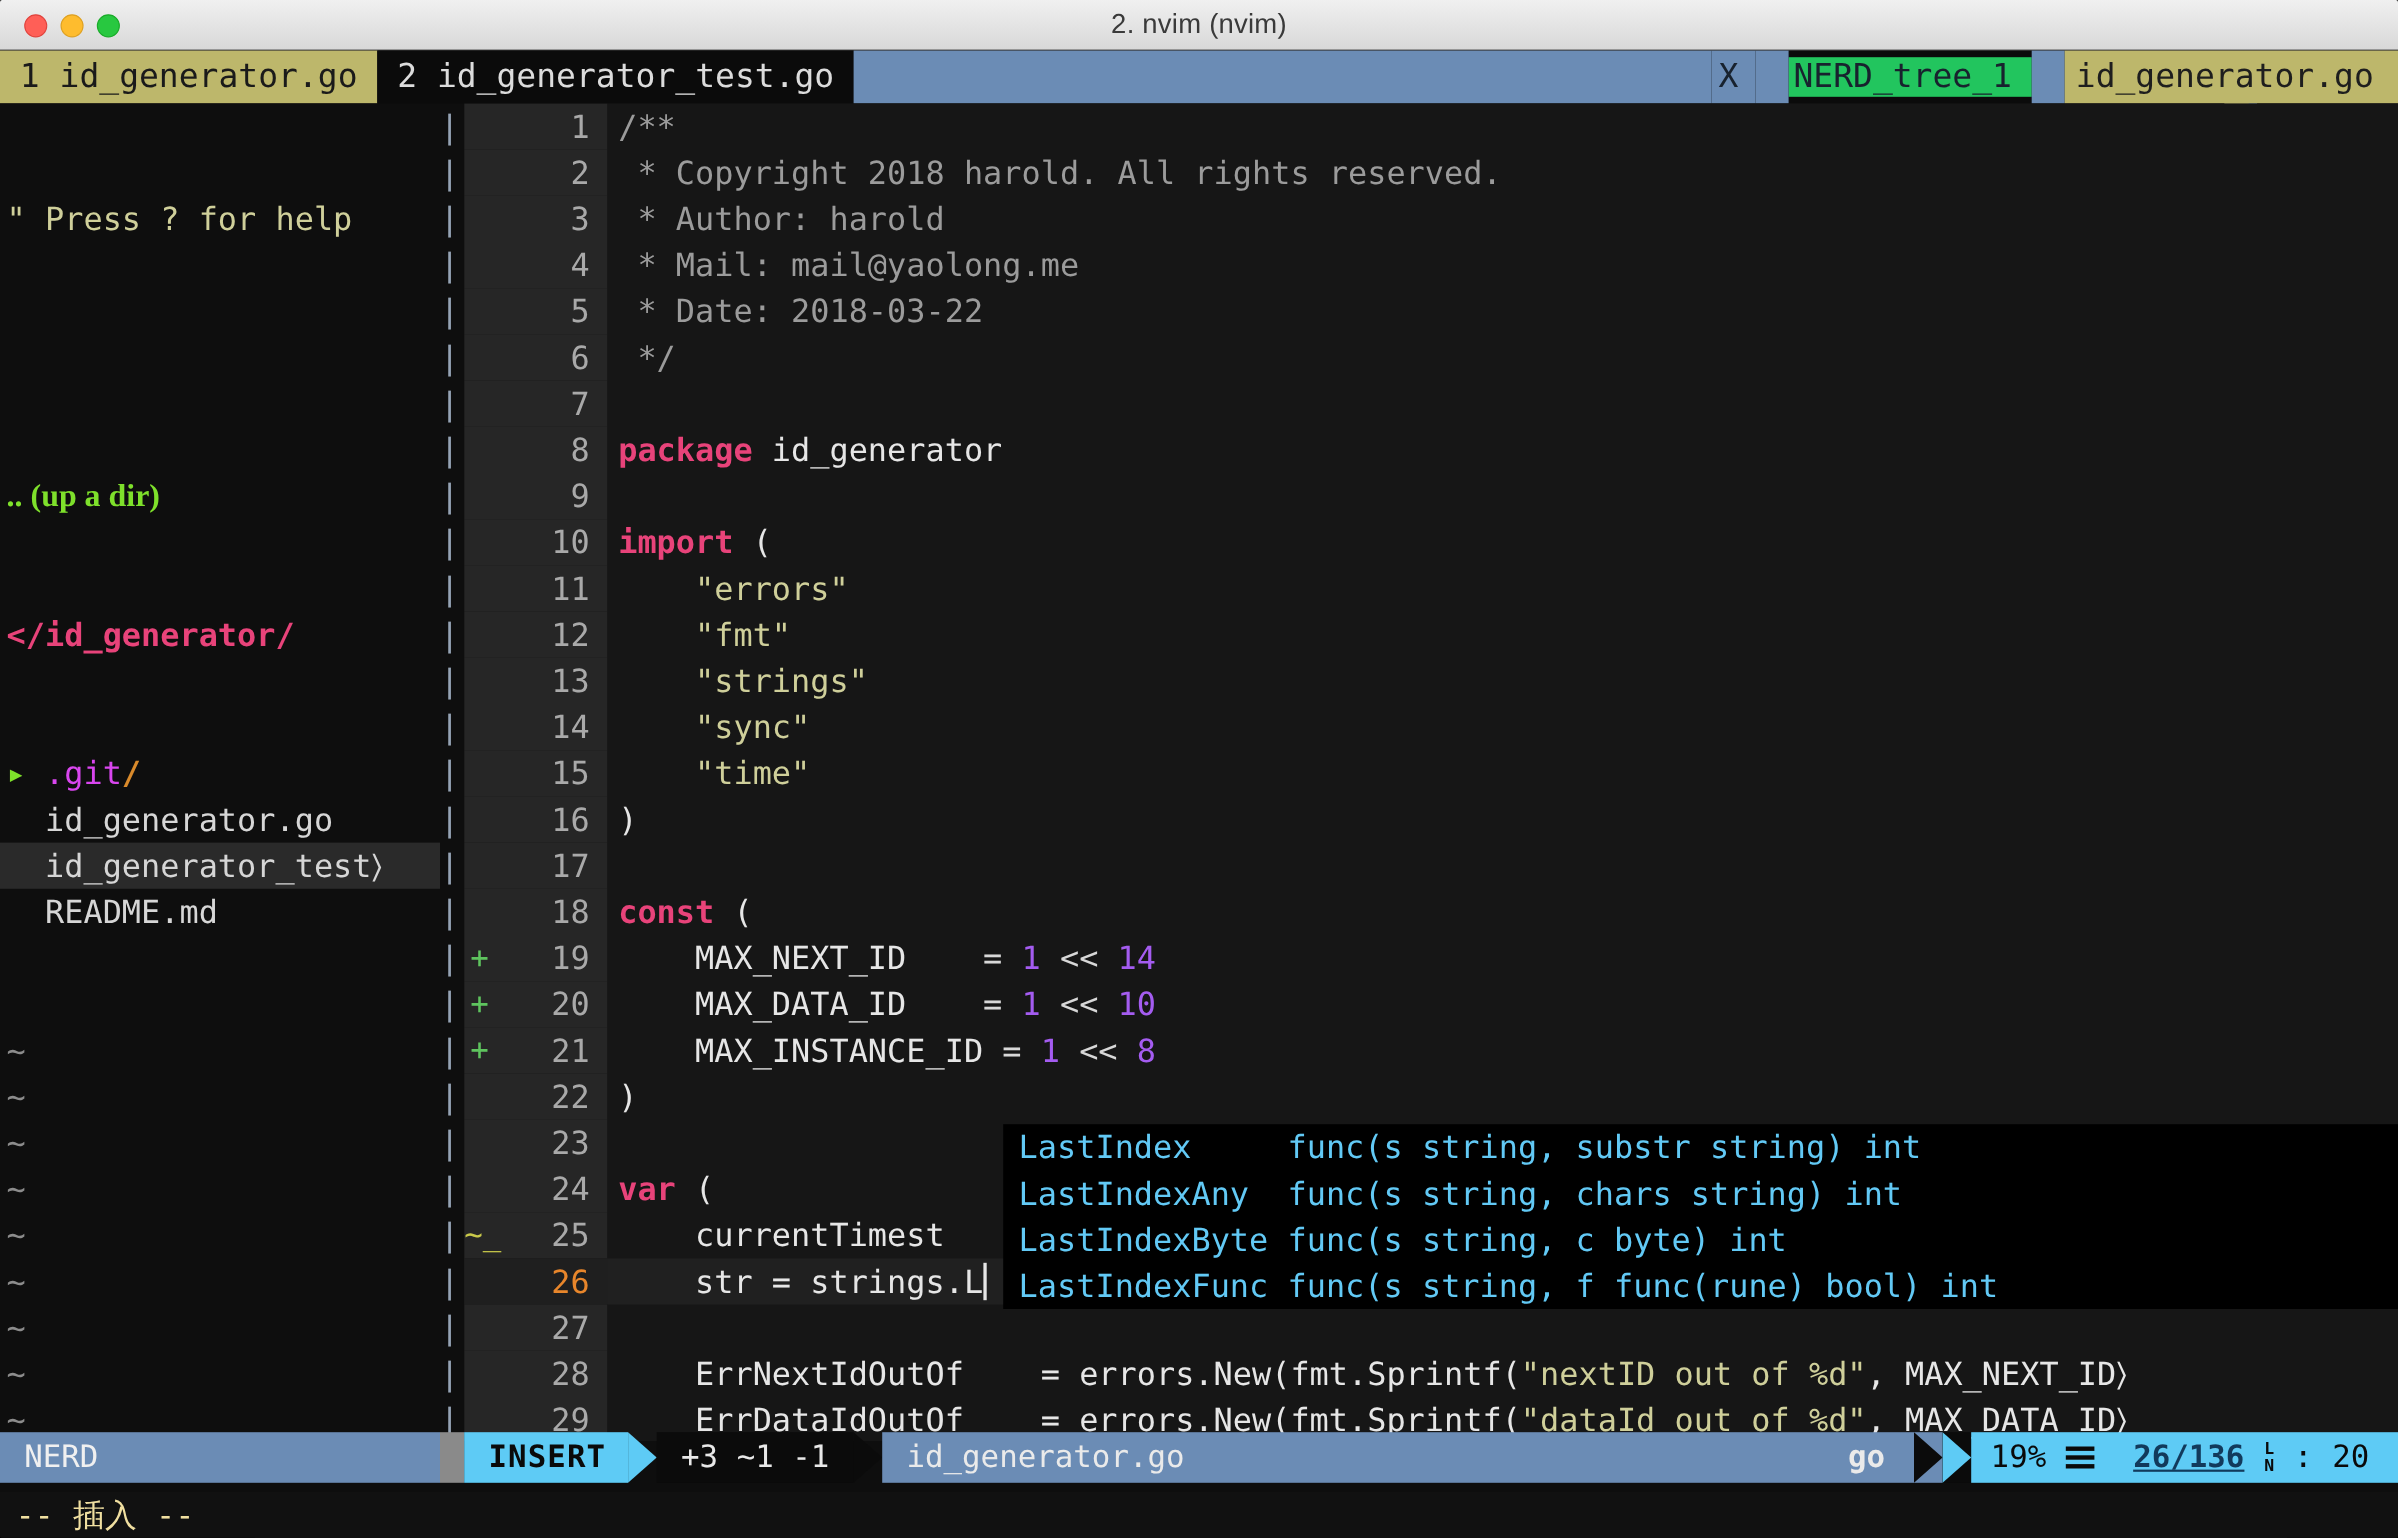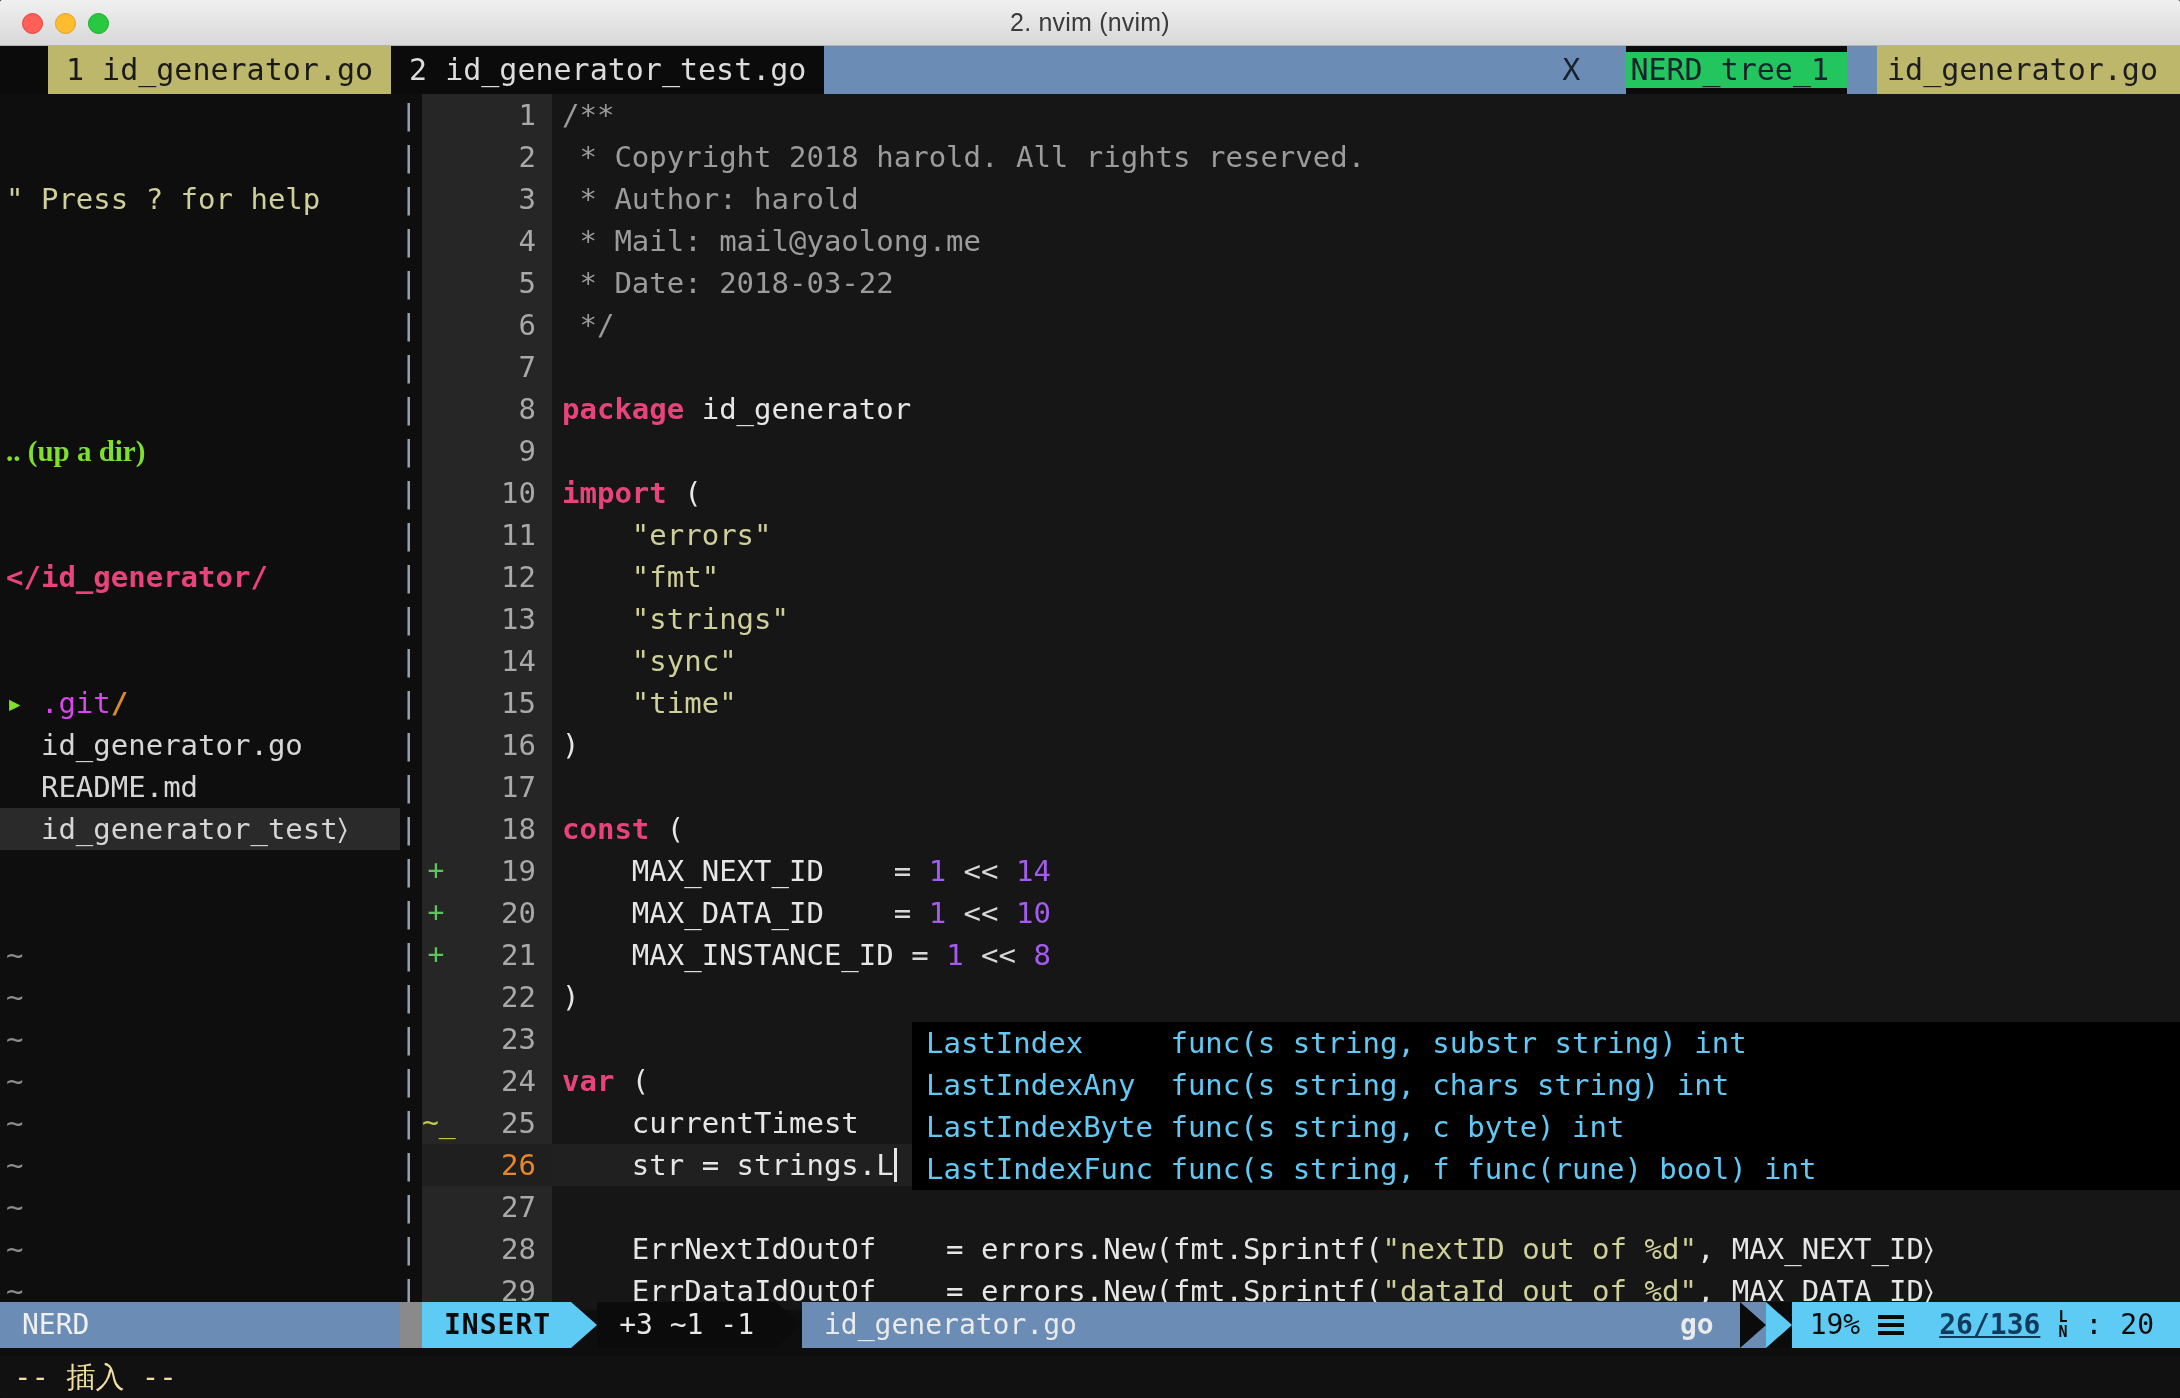--- a/index.html
+++ b/index.html
@@ -36,21 +36,21 @@
   
   #term {
     position:absolute; left:0; top:46px; width:2180px; height:1352px;
     background:#0e0e0e;
     font-size:29px; line-height:42px;
     white-space:pre;
   }
 
   
   #tabline { position:absolute; left:0; top:0; width:2180px; height:48px;
-             display:flex; align-items:stretch; background:#0b0b0b;padding-left:48px; }
+             display:flex; align-items:stretch; background:#0b0b0b; }
   .tab { display:flex; align-items:center; font-size:30px; padding:0 18px; height:48px; letter-spacing:0px; }
   .tab.active   { background:#bdb76b; color:#1a1a1a; }
   .tab.inactive { background:#0b0b0b; color:#dcdcdc; }
   #tabfill { flex:1; background:#6b8cb5; }
   .tab-right { display:flex; align-items:center; height:48px; position:relative; }
   #closebtn { background:#6b8cb5; color:#18222e; font-size:30px; display:flex;
               align-items:center; padding:0 16px 0 6px; height:48px;}
   #nerdseg { background:#22c55e; color:#18222e; font-size:30px; height:36px;
              display:flex; align-items:center; padding:0 18px 0 4px; }
   .chev {
@@ -189,21 +189,21 @@
         <div id="gofile">id_generator.go</div>
       </div>
     </div>
 
     
     <div id="nerd">
       <div class="nline nhelp">" Press ? for help</div>
       <div class="nline">&nbsp;</div>
       <div class="nline nup">.. (up a dir)</div>
       <div class="nline ndir">&lt;/id_generator/</div>
-      <div id="nerd-entries"><div class="nline"><span class="narrow">▸ </span><span class="ngit">.git</span><span class="nslash">/</span></div><div class="nline"><span>  </span><span class="nfile">id_generator.go</span></div><div class="nline"><span>  </span><span class="nfile">README.md</span></div><div class="nline nsel"><span>  </span><span class="nfile">id_generator_test〉</span></div></div>
+      <div id="nerd-entries"><div class="nline"><span class="narrow">▸ </span><span class="ngit">.git</span><span class="nslash">/</span></div><div class="nline"><span>  </span><span class="nfile">id_generator.go</span></div><div class="nline nsel"><span>  </span><span class="nfile">id_generator_test〉</span></div><div class="nline"><span>  </span><span class="nfile">README.md</span></div></div>
       <div id="nerd-fillers"><div class="nline ntilde">~</div><div class="nline ntilde">~</div><div class="nline ntilde">~</div><div class="nline ntilde">~</div><div class="nline ntilde">~</div><div class="nline ntilde">~</div><div class="nline ntilde">~</div><div class="nline ntilde">~</div><div class="nline ntilde">~</div></div>
     </div>
 
     
     <div id="vsplit"><div>|</div><div>|</div><div>|</div><div>|</div><div>|</div><div>|</div><div>|</div><div>|</div><div>|</div><div>|</div><div>|</div><div>|</div><div>|</div><div>|</div><div>|</div><div>|</div><div>|</div><div>|</div><div>|</div><div>|</div><div>|</div><div>|</div><div>|</div><div>|</div><div>|</div><div>|</div><div>|</div><div>|</div><div>|</div></div>
 
     
     <div id="code"><div class="crow"><div class="gut"></div><span class="lnum">1</span><span class="ctext"><span class="cmt">/**</span></span></div><div class="crow"><div class="gut"></div><span class="lnum">2</span><span class="ctext"><span class="cmt"> * Copyright 2018 harold. All rights reserved.</span></span></div><div class="crow"><div class="gut"></div><span class="lnum">3</span><span class="ctext"><span class="cmt"> * Author: harold</span></span></div><div class="crow"><div class="gut"></div><span class="lnum">4</span><span class="ctext"><span class="cmt"> * Mail: mail@yaolong.me</span></span></div><div class="crow"><div class="gut"></div><span class="lnum">5</span><span class="ctext"><span class="cmt"> * Date: 2018-03-22</span></span></div><div class="crow"><div class="gut"></div><span class="lnum">6</span><span class="ctext"><span class="cmt"> */</span></span></div><div class="crow"><div class="gut"></div><span class="lnum">7</span><span class="ctext"></span></div><div class="crow"><div class="gut"></div><span class="lnum">8</span><span class="ctext"><span class="kw">package</span><span class="pl"> id_generator</span></span></div><div class="crow"><div class="gut"></div><span class="lnum">9</span><span class="ctext"></span></div><div class="crow"><div class="gut"></div><span class="lnum">10</span><span class="ctext"><span class="kw">import</span><span class="pl"> (</span></span></div><div class="crow"><div class="gut"></div><span class="lnum">11</span><span class="ctext"><span class="pl">    </span><span class="str">"errors"</span></span></div><div class="crow"><div class="gut"></div><span class="lnum">12</span><span class="ctext"><span class="pl">    </span><span class="str">"fmt"</span></span></div><div class="crow"><div class="gut"></div><span class="lnum">13</span><span class="ctext"><span class="pl">    </span><span class="str">"strings"</span></span></div><div class="crow"><div class="gut"></div><span class="lnum">14</span><span class="ctext"><span class="pl">    </span><span class="str">"sync"</span></span></div><div class="crow"><div class="gut"></div><span class="lnum">15</span><span class="ctext"><span class="pl">    </span><span class="str">"time"</span></span></div><div class="crow"><div class="gut"></div><span class="lnum">16</span><span class="ctext"><span class="pl">)</span></span></div><div class="crow"><div class="gut"></div><span class="lnum">17</span><span class="ctext"></span></div><div class="crow"><div class="gut"></div><span class="lnum">18</span><span class="ctext"><span class="kw">const</span><span class="pl"> (</span></span></div><div class="crow"><div class="gut"></div><span class="sign">+</span><span class="lnum">19</span><span class="ctext"><span class="pl">    MAX_NEXT_ID    </span><span class="op">= </span><span class="num">1</span><span class="op"> &lt;&lt; </span><span class="num">14</span></span></div><div class="crow"><div class="gut"></div><span class="sign">+</span><span class="lnum">20</span><span class="ctext"><span class="pl">    MAX_DATA_ID    </span><span class="op">= </span><span class="num">1</span><span class="op"> &lt;&lt; </span><span class="num">10</span></span></div><div class="crow"><div class="gut"></div><span class="sign">+</span><span class="lnum">21</span><span class="ctext"><span class="pl">    MAX_INSTANCE_ID </span><span class="op">= </span><span class="num">1</span><span class="op"> &lt;&lt; </span><span class="num">8</span></span></div><div class="crow"><div class="gut"></div><span class="lnum">22</span><span class="ctext"><span class="pl">)</span></span></div><div class="crow"><div class="gut"></div><span class="lnum">23</span><span class="ctext"></span></div><div class="crow"><div class="gut"></div><span class="lnum">24</span><span class="ctext"><span class="kw">var</span><span class="pl"> (</span></span></div><div class="crow"><div class="gut"></div><span class="sign tilde">~_</span><span class="lnum">25</span><span class="ctext"><span class="pl">    currentTimest</span></span></div><div class="crow cursorline"><div class="gut"></div><span class="lnum">26</span><span class="ctext"><span class="pl">    str = strings.L</span><span class="cursor"></span></span></div><div class="crow"><div class="gut"></div><span class="lnum">27</span><span class="ctext"></span></div><div class="crow"><div class="gut"></div><span class="lnum">28</span><span class="ctext"><span class="pl">    ErrNextIdOutOf    </span><span class="pl">= errors.New(fmt.Sprintf(</span><span class="str">"nextID out of %d"</span><span class="pl">, MAX_NEXT_ID〉</span></span></div><div class="crow"><div class="gut"></div><span class="lnum">29</span><span class="ctext"><span class="pl">    ErrDataIdOutOf    </span><span class="pl">= errors.New(fmt.Sprintf(</span><span class="str">"dataId out of %d"</span><span class="pl">, MAX_DATA_ID〉</span></span></div></div>
 
     

